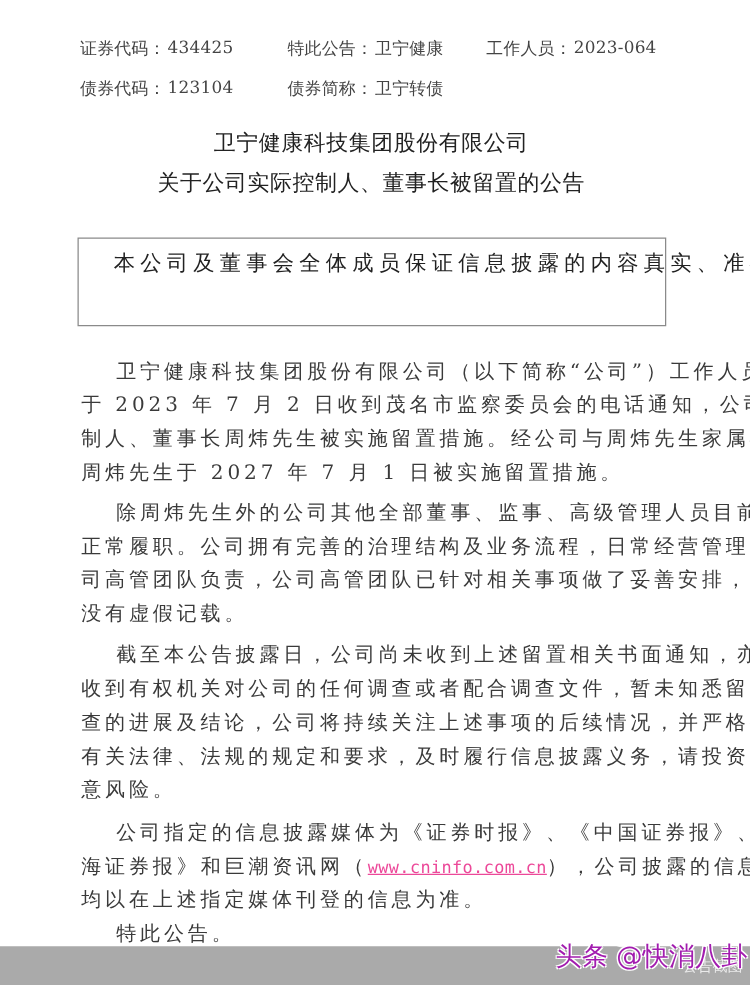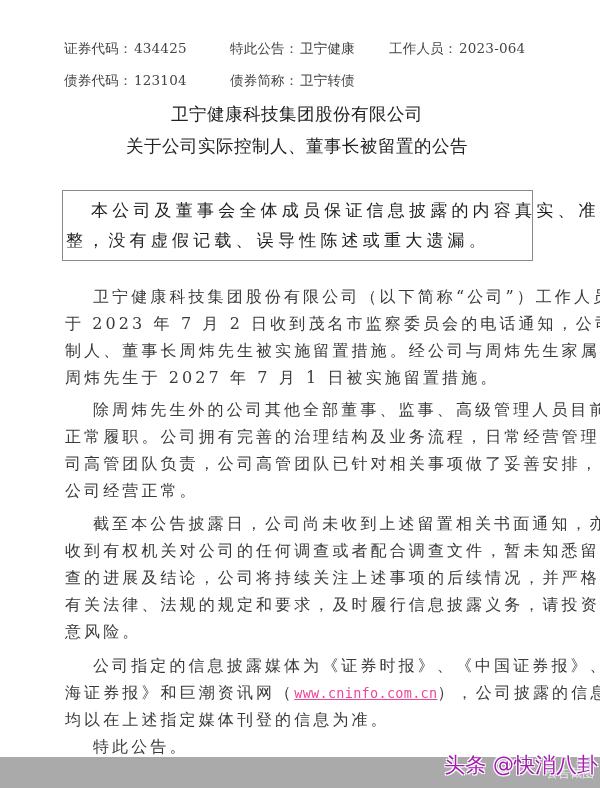--- a/index.html
+++ b/index.html
@@ -16,21 +16,21 @@
       color: #333333;
     }
     .meta-row {
       position: absolute;
       left: 64px;
       font-size: 13.5px;
       color: #444444;
       white-space: nowrap;
       letter-spacing: 0.2px;
     }
-    .meta-row span { position: absolute; top: 16px; white-space: nowrap; }
+    .meta-row span { position: absolute; top: 6px; white-space: nowrap; }
     .meta-row-1 { top: 24px; }
     .meta-row-2 { top: 56px; }
 
     .title {
       position: absolute;
       left: 0;
       width: 600px;
       text-align: center;
       font-family: "DejaVu Sans", "Liberation Sans", sans-serif;
       font-size: 17.5px;
@@ -132,35 +132,34 @@
   <span style="left:70px">123104</span>
   <span style="left:166px">债券简称：</span>
   <span style="left:236px">卫宁转债</span>
 </div>
 
 <div class="title title-1">卫宁健康科技集团股份有限公司</div>
 <div class="title title-2">关于公司实际控制人、董事长被留置的公告</div>
 
 <div class="notice-box">
   <div class="notice-line notice-l1">本公司及董事会全体成员保证信息披露的内容真实、准确、完</div>
-  <div class="notice-line notice-l2">整，没有虚假记载、误导性陈述或重大遗漏。</div>
 </div>
 
 <div>
   <div class="para-line indent" style="top:287px">卫宁健康科技集团股份有限公司（以下简称“公司”）工作人员</div>
   <div class="para-line full" style="top:314px">于 2023 年 7 月 2 日收到茂名市监察委员会的电话通知，公司实际控</div>
   <div class="para-line full" style="top:341px">制人、董事长周炜先生被实施留置措施。经公司与周炜先生家属确认，</div>
   <div class="para-line full" style="top:368px">周炜先生于 2027 年 7 月 1 日被实施留置措施。</div>
 </div>
 
 <div>
   <div class="para-line indent" style="top:400px">除周炜先生外的公司其他全部董事、监事、高级管理人员目前均</div>
   <div class="para-line full" style="top:427px">正常履职。公司拥有完善的治理结构及业务流程，日常经营管理由公</div>
   <div class="para-line full" style="top:454px">司高管团队负责，公司高管团队已针对相关事项做了妥善安排，目前</div>
-  <div class="para-line full" style="top:481px">公司经营正常。</div>
+  <div class="para-line full" style="top:481px">没有虚假记载。</div>
 </div>
 
 <div>
   <div class="para-line indent" style="top:514px">截至本公告披露日，公司尚未收到上述留置相关书面通知，亦未</div>
   <div class="para-line full" style="top:541px">收到有权机关对公司的任何调查或者配合调查文件，暂未知悉留置调</div>
   <div class="para-line full" style="top:568px">查的进展及结论，公司将持续关注上述事项的后续情况，并严格按照</div>
   <div class="para-line full" style="top:595px">有关法律、法规的规定和要求，及时履行信息披露义务，请投资者注</div>
   <div class="para-line full" style="top:622px">意风险。</div>
 </div>
 

